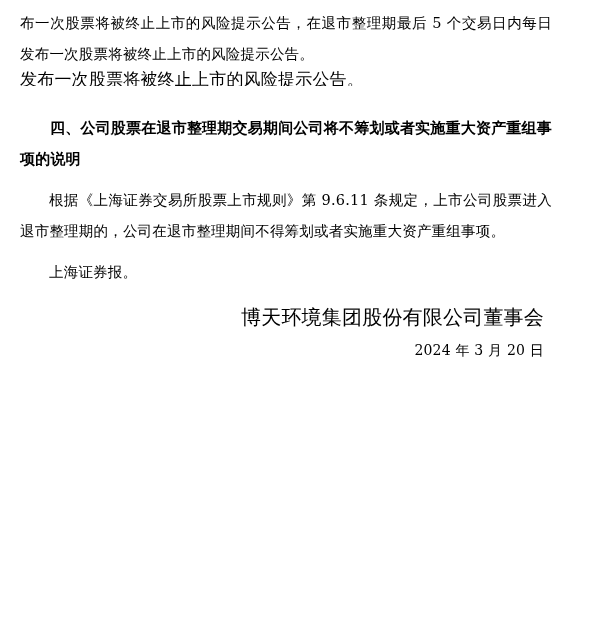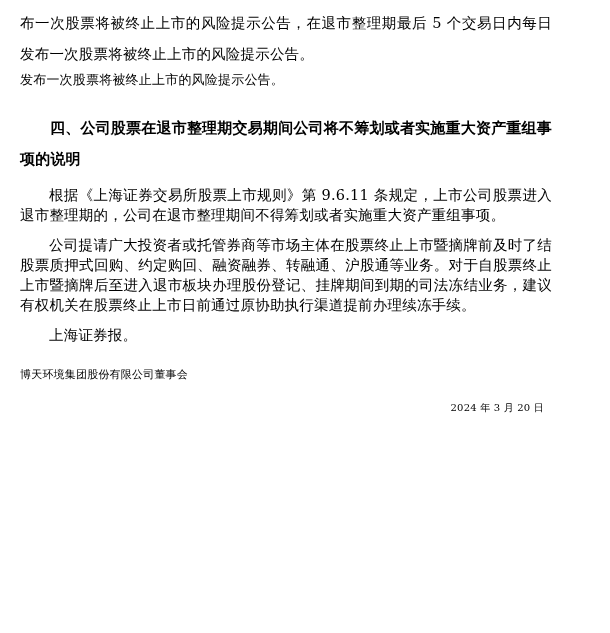--- a/index.html
+++ b/index.html
@@ -32,53 +32,53 @@
     padding-top: 8px;
   }
   .clip-line {
     height: 16px;
     overflow: hidden;
     position: relative;
   }
   .clip-line .inner {
     position: relative;
     top: -6px;
-    font-size: 13px;
+    font-size: 17px;
     line-height: 31px;
     letter-spacing: 0.2px;
   }
   .heading {
     font-size: 15px;
     font-weight: bold;
     line-height: 31px;
     margin: 27px 0 0 0;
     text-indent: 2em;
     text-align: justify;
     text-justify: inter-ideograph;
     letter-spacing: 0.2px;
   }
   .para {
     font-size: 14.5px;
-    line-height: 20px;
+    line-height: 31px;
     margin: 10px 0 0 0;
     text-indent: 2em;
     text-align: justify;
     text-justify: inter-ideograph;
     letter-spacing: 0.2px;
   }
   .signature {
-    font-size: 11px;
+    font-size: 20px;
     line-height: 31px;
     margin: 14px 0 0 0;
-    text-align: left;
+    text-align: right;
     padding-right: 8px;
     letter-spacing: 0.2px;
   }
   .date {
-    font-size: 10px;
+    font-size: 14px;
     line-height: 31px;
     margin: 2px 0 0 0;
     text-align: right;
     padding-right: 8px;
     letter-spacing: 0.2px;
   }
 </style>
 </head>
 <body>
 
@@ -88,21 +88,20 @@
 
   <div class="clip-line">
     <div class="inner">发布一次股票将被终止上市的风险提示公告。</div>
   </div>
 
   <h2 class="heading">四、公司股票在退市整理期交易期间公司将不筹划或者实施重大资产重组事项的说明</h2>
 
   <p class="para">根据《上海证券交易所股票上市规则》第 9.6.11 条规定，上市公司股票进入退市整理期的，公司在退市整理期间不得筹划或者实施重大资产重组事项。</p>
 
 
-  <p class="para">公司提请广大投资者或托管券商等市场主体在股票终止上市暨摘牌前及时了结股票质押式回购、约定购回、融资融券、转融通、沪股通等业务。对于自股票终止上市暨摘牌后至进入退市板块办理股份登记、挂牌期间到期的司法冻结业务，建议有权机关在股票终止上市日前通过原协助执行渠道提前办理续冻手续。</p>
 
 
   <p class="para">上海证券报。</p>
 
   <p class="signature">博天环境集团股份有限公司董事会</p>
 
   <p class="date">2024 年 3 月 20 日</p>
 
 </div>
 

